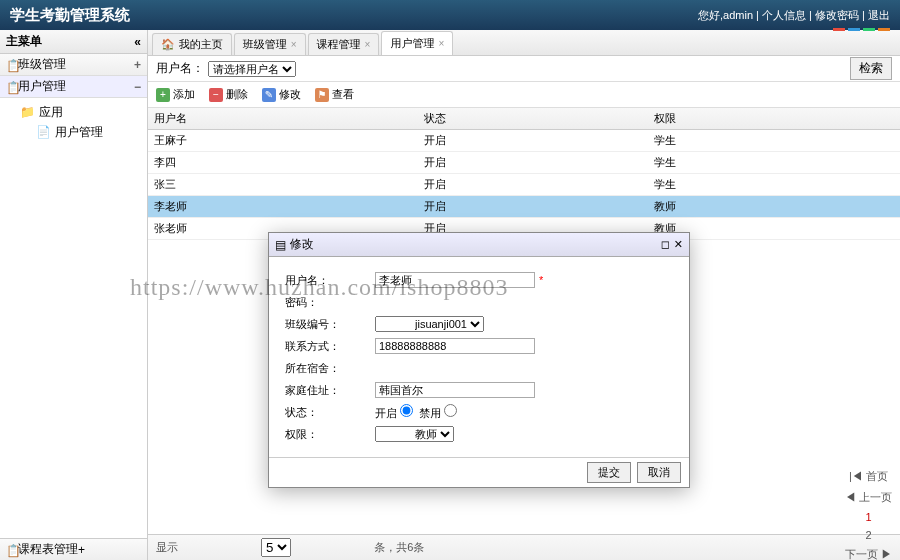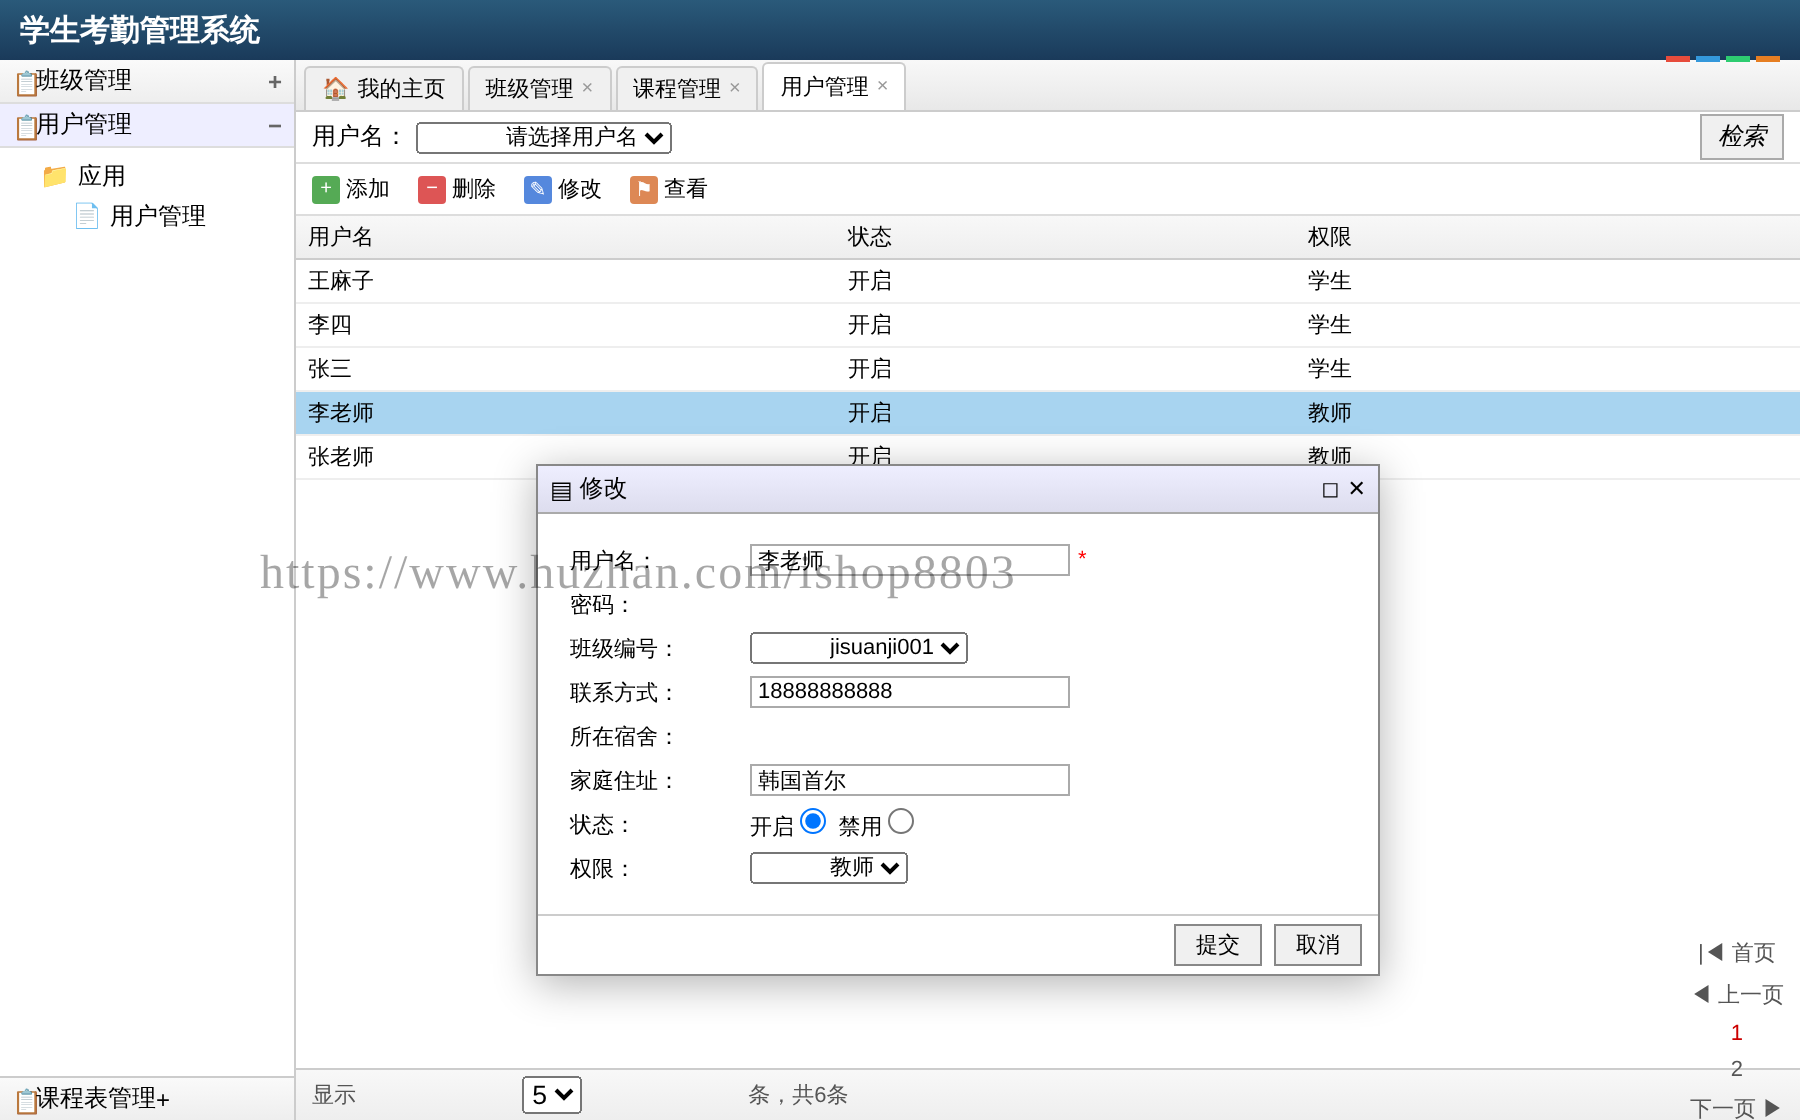--- a/index.html
+++ b/index.html
@@ -20,22 +20,22 @@
 .sb-tree { padding:4px 0 4px 20px; background:#fff; }
 .sb-tree-item { height:20px; display:flex; align-items:center; gap:4px; cursor:pointer; }
 .sb-spacer { flex:1; background:#fff; }
 .sb-bottom { height:22px; display:flex; align-items:center; padding:0 6px; border-top:1px solid #ccc; background:linear-gradient(#fafafa,#eee); cursor:pointer; }
 .main { flex:1; display:flex; flex-direction:column; }
 .tabs { height:26px; background:linear-gradient(#f8f8f8,#e8e8e8); border-bottom:1px solid #ccc; display:flex; align-items:flex-end; padding-left:4px; gap:2px; }
 .tab { height:22px; padding:0 8px; border:1px solid #ccc; border-bottom:none; background:#f0f0f0; display:flex; align-items:center; gap:4px; border-radius:3px 3px 0 0; cursor:pointer; font-size:11px; }
 .tab.active { background:#fff; height:24px; }
 .tab .close { color:#999; font-size:10px; }
 .filter { height:26px; border-bottom:1px solid #ddd; display:flex; align-items:center; padding:0 8px; gap:4px; }
-.filter select { font-size:11px;padding-left:40px; }
-.filter .search-btn { margin-left:auto; padding:2px 8px; border:1px solid #aaa; background:#f0f0f0; cursor:pointer;font-style:italic; }
+.filter select { font-size:11px; }
+.filter .search-btn { margin-left:auto; padding:2px 8px; border:1px solid #aaa; background:#f0f0f0; cursor:pointer; }
 .toolbar { height:26px; border-bottom:1px solid #ddd; display:flex; align-items:center; padding:0 8px; gap:14px; }
 .tb-btn { display:flex; align-items:center; gap:3px; cursor:pointer; font-size:11px; }
 .tb-icon { width:14px; height:14px; display:inline-flex; align-items:center; justify-content:center; color:#fff; font-size:10px; border-radius:2px; }
 .grid { flex:1; overflow:auto; }
 .grid-head { display:flex; height:22px; background:linear-gradient(#f8f8f8,#eee); border-bottom:1px solid #ccc; }
 .grid-head div, .grid-row div { padding:0 6px; display:flex; align-items:center; font-size:11px; }
 .c1{width:270px;} .c2{width:230px;} .c3{flex:1;}
 .grid-row { display:flex; height:22px; border-bottom:1px solid #eee; cursor:pointer;justify-content:flex-end; }
 .grid-row.sel { background:#a8d4f0; }
 .pager { height:26px; border-top:1px solid #ccc; background:linear-gradient(#f8f8f8,#eee); display:flex; align-items:center; padding:0 8px; font-size:11px; color:#555;gap:40px; }
@@ -54,30 +54,40 @@
 .dlg-foot { height:30px; border-top:1px solid #ccc; display:flex; align-items:center; justify-content:flex-end; padding:0 8px; gap:6px; }
 .dlg-foot button { padding:2px 10px; border:1px solid #888; background:#f0f0f0; cursor:pointer; font-size:11px; }
 .watermark { position:absolute; left:130px; top:274px; font-size:24px; color:rgba(0,0,0,.35); font-family:Georgia,serif; pointer-events:none; z-index:999; letter-spacing:1px; }
 .icon-sm { width:12px; height:12px; display:inline-block; }
 </style>
 </head>
 <body>
 
 <div class="header">
   <span class="header-title">学生考勤管理系统</span>
+  <div class="header-right">
+    <span>您好,admin</span> | 
+    <span>个人信息</span> | 
+    <span>修改密码</span> | 
+    <span>退出</span>
+  </div>
 </div>
 <div class="header-bars">
   <span style="background:#e74c3c"></span>
     <span style="background:#3498db"></span>
     <span style="background:#2ecc71"></span>
     <span style="background:#e67e22"></span>
 </div>
 
 <div class="body">
   <div class="sidebar">
+    <div class="sb-title">
+      <span>主菜单</span>
+      <span class="collapse">«</span>
+    </div>
     <div class="sb-item">
       <span class="icon-sm">📋</span>
       <span>班级管理</span>
       <span class="plus">+</span>
     </div>
     <div class="sb-item active">
       <span class="icon-sm">📋</span>
       <span>用户管理</span>
       <span class="plus">−</span>
     </div>

